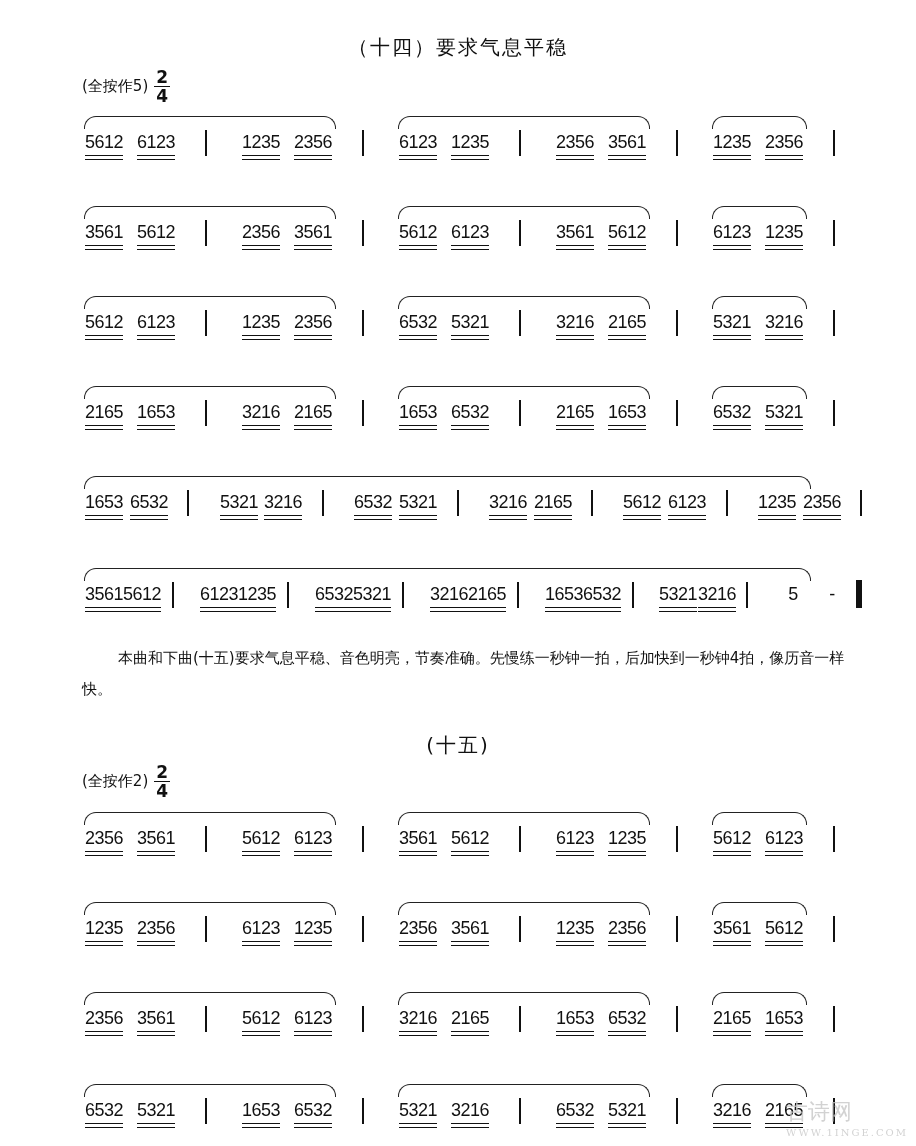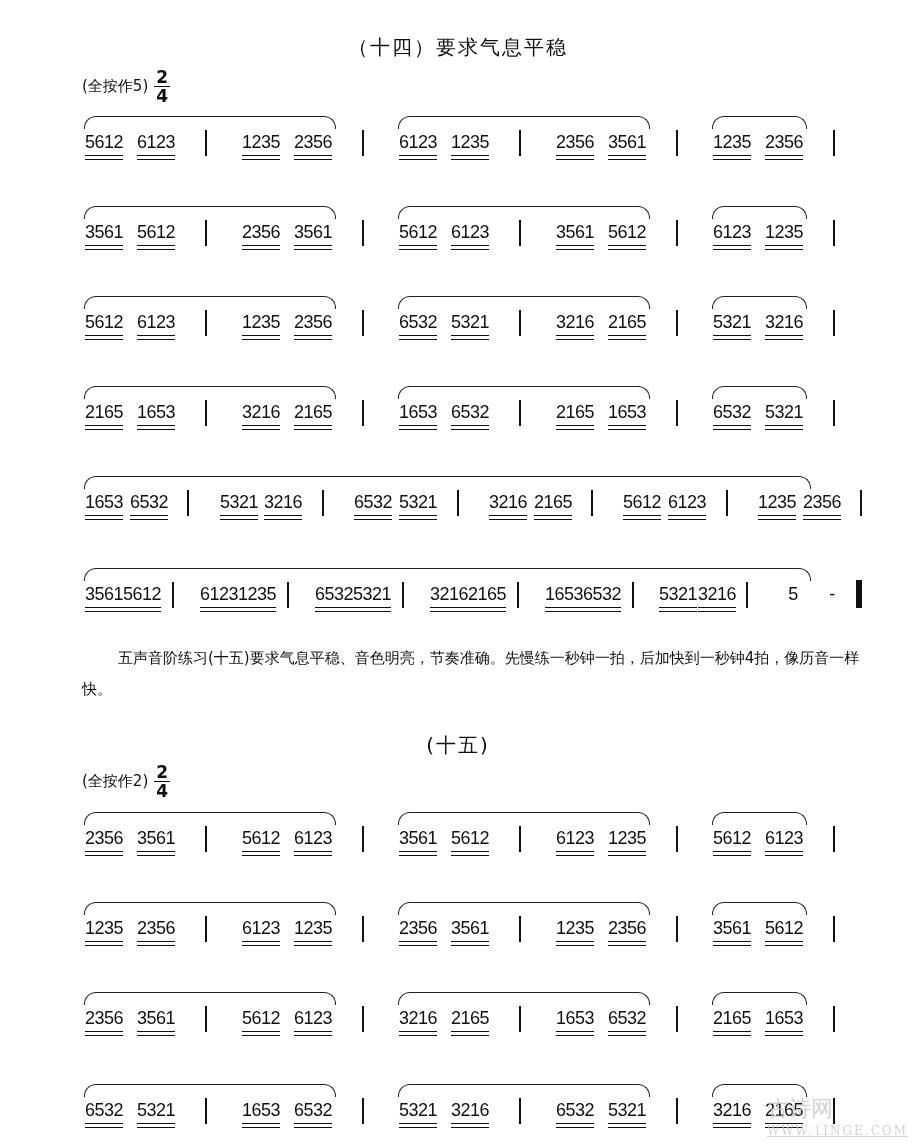--- a/index.html
+++ b/index.html
@@ -12,21 +12,21 @@
   .frac span:first-child { border-bottom:1.5px solid #111; padding:0 2px; }
   .row { position:absolute; left:82px; width:785px; height:50px; }
   .grp { position:absolute; top:22px; width:44px; text-align:center; font-size:18px; letter-spacing:-0.5px; }
   .grp .num { display:inline-block; padding-bottom:2px; border-bottom:1.5px solid #111; position:relative; }
   .grp .num:after { content:""; position:absolute; left:0; right:0; bottom:-5px; border-bottom:1.5px solid #111; }
   .bar { position:absolute; top:20px; width:0; height:26px; border-left:2px solid #111; }
   .slur { position:absolute; top:6px; height:12px; border-top:1.5px solid #222; border-left:1.5px solid #222; border-right:1.5px solid #222; border-radius:12px 12px 0 0; }
   .para { position:absolute; left:82px; width:780px; font-family:"DejaVu Sans", sans-serif; font-size:15px; line-height:31px; text-indent:36px; }
   .final-bar { position:absolute; top:18px; width:6px; height:28px; background:#111; }
   .watermark { position:absolute; right:8px; bottom:8px; color:#c8c8c8; font-size:22px; font-family:"DejaVu Serif", serif; opacity:0.8; }
-  .watermark small { display:block; font-size:12px; letter-spacing:2px; text-align:right;text-decoration:underline; }
+  .watermark small { display:block; font-size:10px; letter-spacing:2px; text-align:right; }
 </style>
 </head>
 <body>
 
 <div class="title" style="top:34px;">（十四）要求气息平稳</div>
 <div class="key" style="top:68px;">
   <span>(全按作5)</span>
   <span class="frac">
     <span>2</span>
     <span>4</span>
@@ -153,21 +153,21 @@
       <div class="grp" style="left: 574px;"><span class="num">5321</span></div>
       <div class="grp" style="left: 613px;"><span class="num">3216</span></div>
       <div class="bar" style="left: 664px;"></div>
       <div class="grp" style="left: 689px;"><span class="">5</span></div>
       <div class="grp" style="left: 728px;"><span class="">-</span></div>
       <div class="final-bar" style="left: 774px;"></div>
       <div class="slur" style="left: 2px; width: 725px;"></div>
     </div>
   </div>
 
-<div class="para" style="top:643px;">五声音阶练习(十五)要求气息平稳、音色明亮，节奏准确。先慢练一秒钟一拍，后加快到一秒钟4拍，像历音一样快。</div>
+<div class="para" style="top:643px;">本曲和下曲(十五)要求气息平稳、音色明亮，节奏准确。先慢练一秒钟一拍，后加快到一秒钟4拍，像历音一样快。</div>
 
 <div class="title" style="top:732px;">(十五)</div>
 <div class="key" style="top:763px;">
   <span>(全按作2)</span>
   <span class="frac">
     <span>2</span>
     <span>4</span>
   </span>
 </div>
 <div id="p15">

